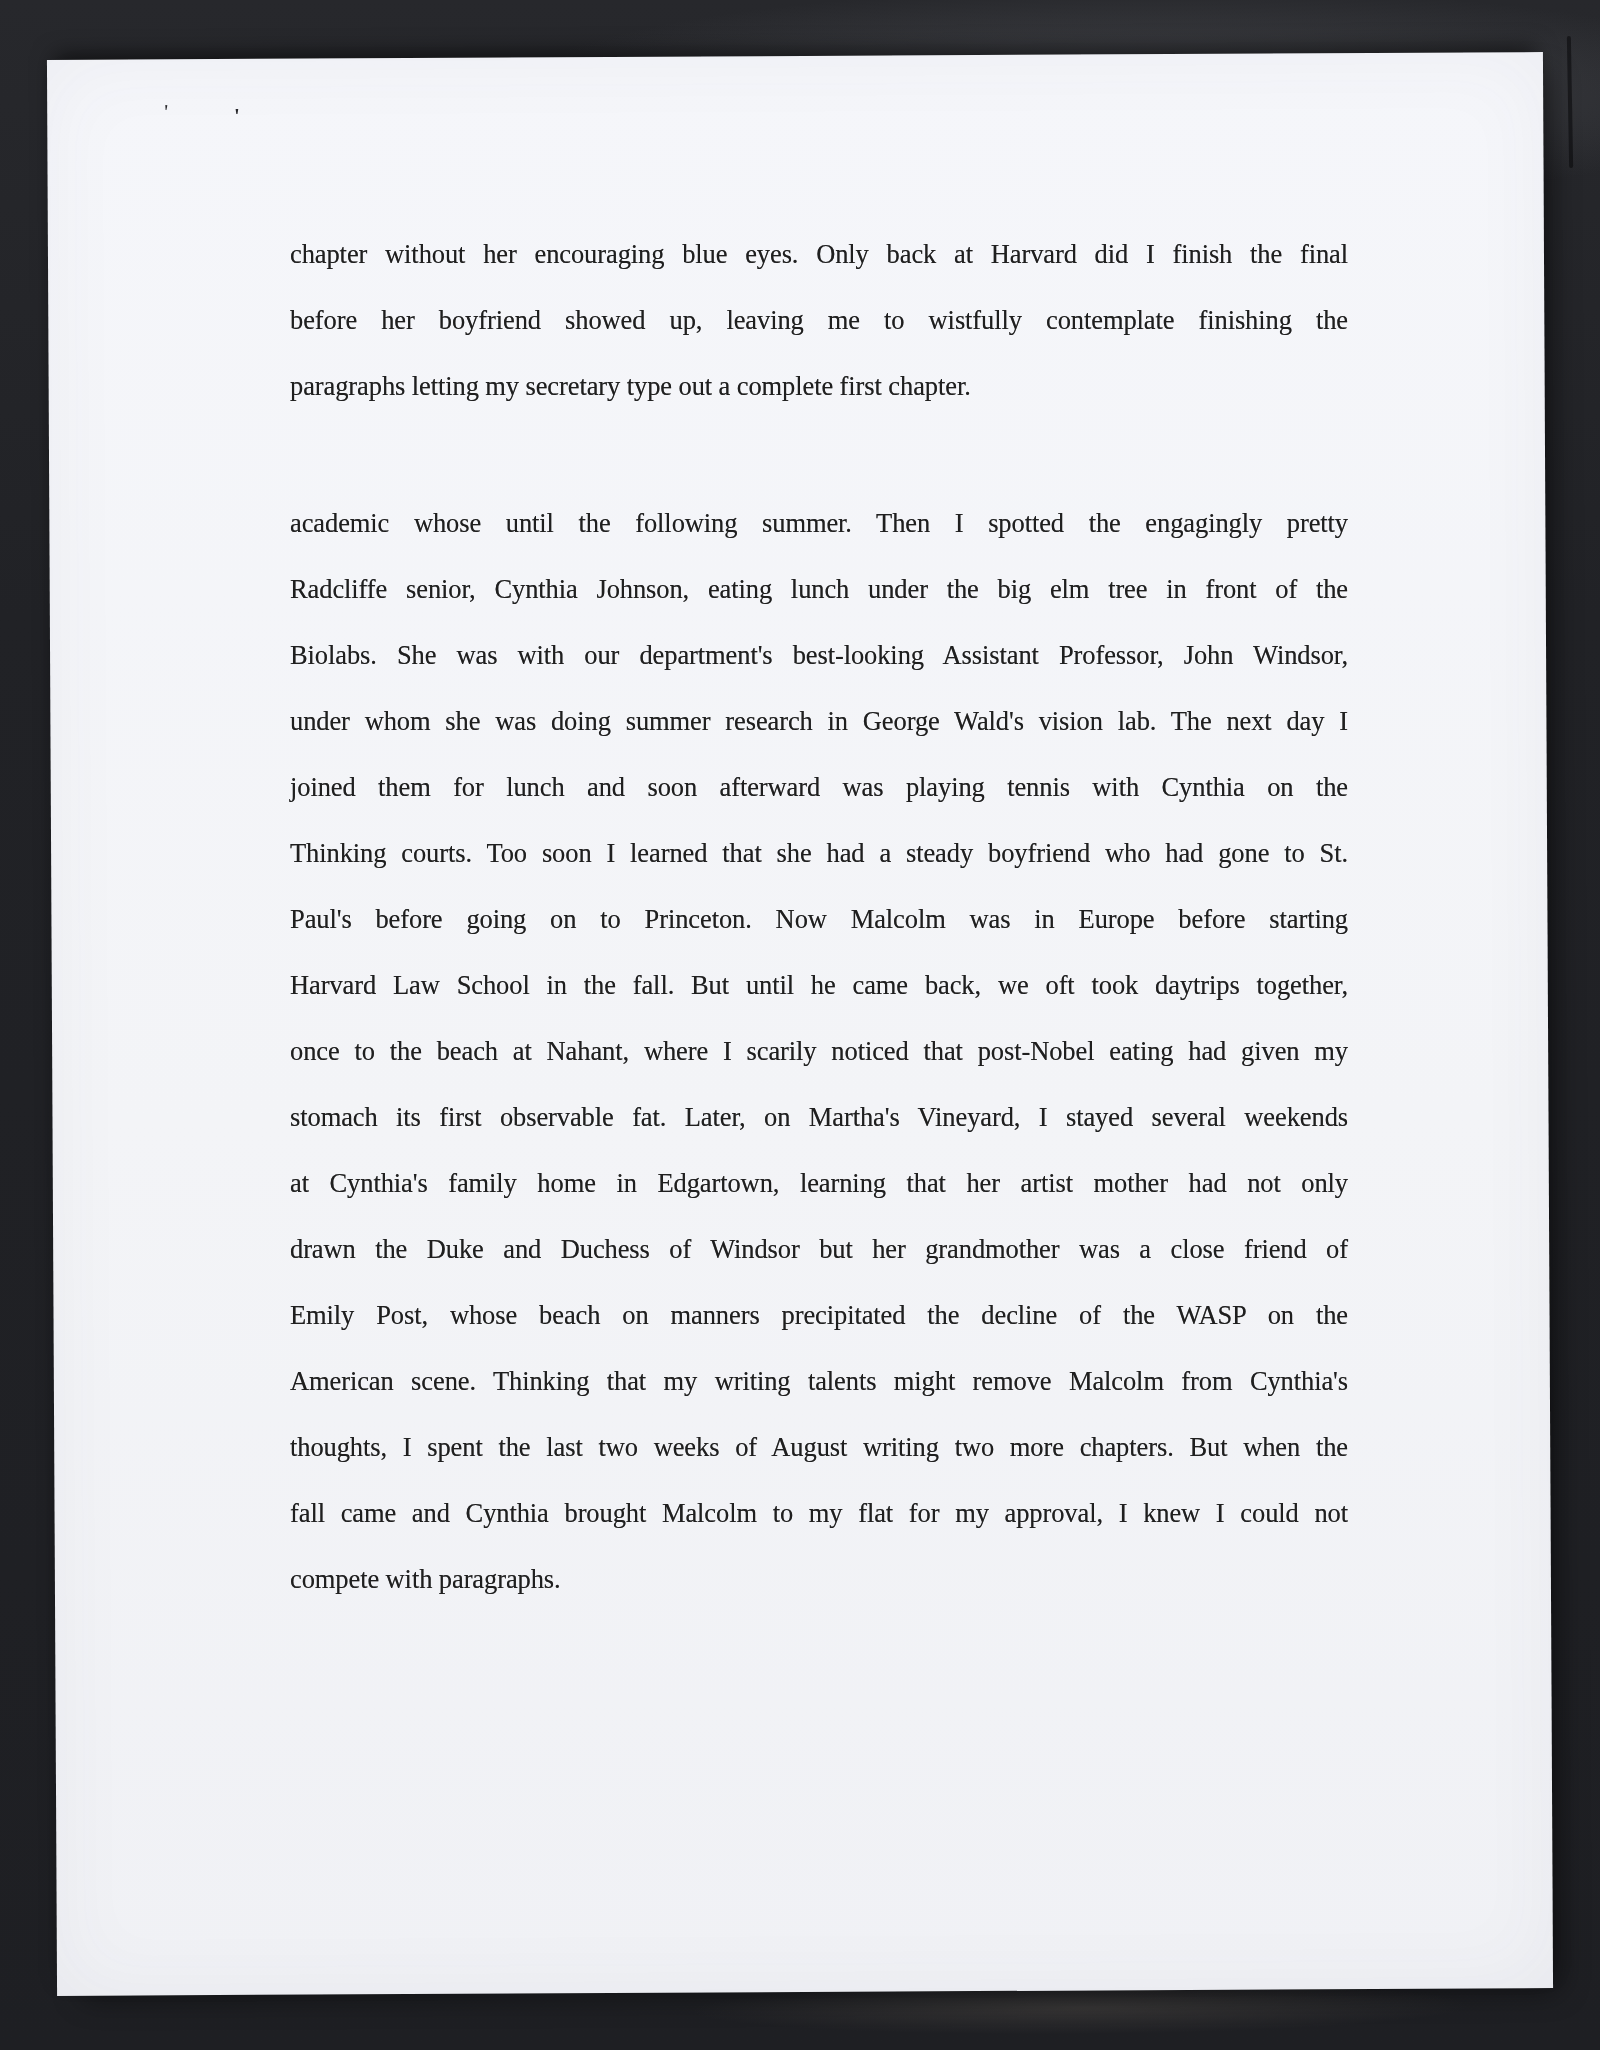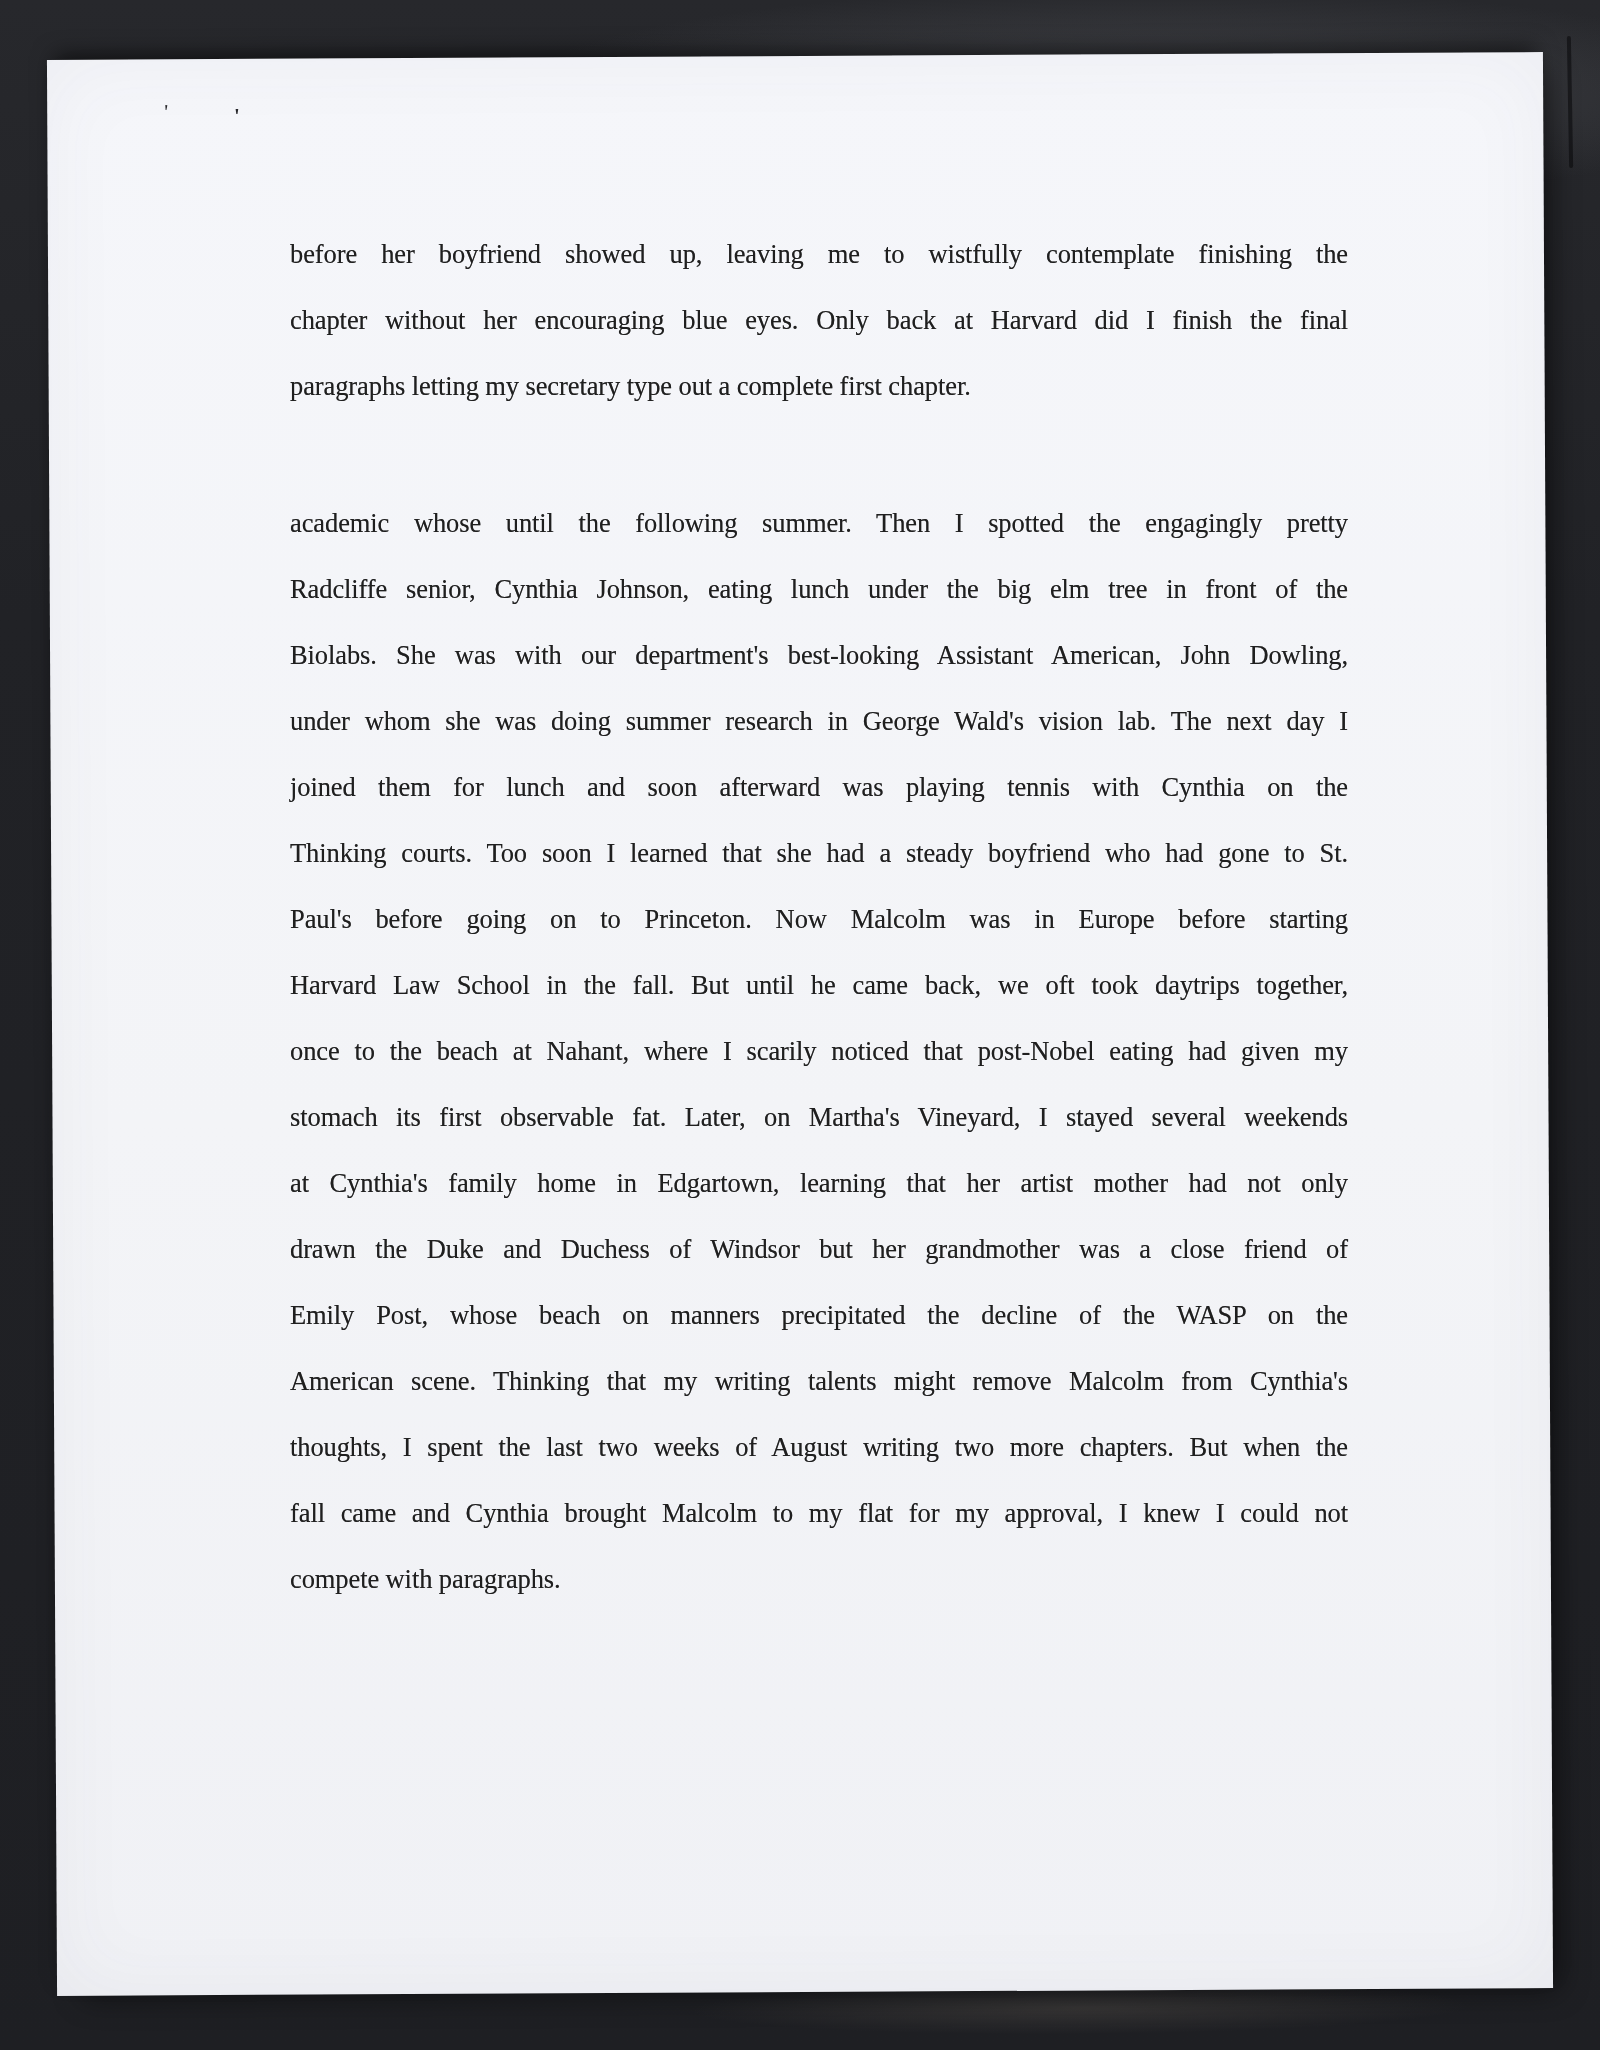--- a/index.html
+++ b/index.html
@@ -60,28 +60,28 @@
   <div class="backdrop-seam"></div>
   <div class="under-glow"></div>
 
   <div class="paper"></div>
 
   <span class="mark m1">'</span>
   <span class="mark m2">'</span>
 
   <div class="textblock">
     <div class="para">
+      <div class="line">chapter without her encouraging blue eyes.  Only back at Harvard did I finish the final</div>
       <div class="line">before her boyfriend showed up, leaving me to wistfully contemplate finishing the</div>
-      <div class="line">chapter without her encouraging blue eyes.  Only back at Harvard did I finish the final</div>
       <div class="line last">paragraphs letting my secretary type out a complete first chapter.</div>
     </div>
     <div class="para p2">
       <div class="line">academic whose until the following summer.  Then I spotted the engagingly pretty</div>
       <div class="line">Radcliffe senior, Cynthia Johnson, eating lunch under the big elm tree in front of the</div>
-      <div class="line">Biolabs.  She was with our department's best-looking Assistant American, John Dowling,</div>
+      <div class="line">Biolabs.  She was with our department's best-looking Assistant Professor, John Windsor,</div>
       <div class="line">under whom she was doing summer research in George Wald's vision lab.  The next day I</div>
       <div class="line">joined them for lunch and soon afterward was playing tennis with Cynthia on the</div>
       <div class="line">Thinking courts.  Too soon I learned that she had a steady boyfriend who had gone to St.</div>
       <div class="line">Paul's before going on to Princeton.  Now Malcolm was in Europe before starting</div>
       <div class="line">Harvard Law School in the fall.  But until he came back, we oft took daytrips together,</div>
       <div class="line">once to the beach at Nahant, where I scarily noticed that post-Nobel eating had given my</div>
       <div class="line">stomach its first observable fat.  Later, on Martha's Vineyard, I stayed several weekends</div>
       <div class="line">at Cynthia's family home in Edgartown, learning that her artist mother had not only</div>
       <div class="line">drawn the Duke and Duchess of Windsor but her grandmother was a close friend of</div>
       <div class="line">Emily Post, whose beach on manners precipitated the decline of the WASP on the</div>

